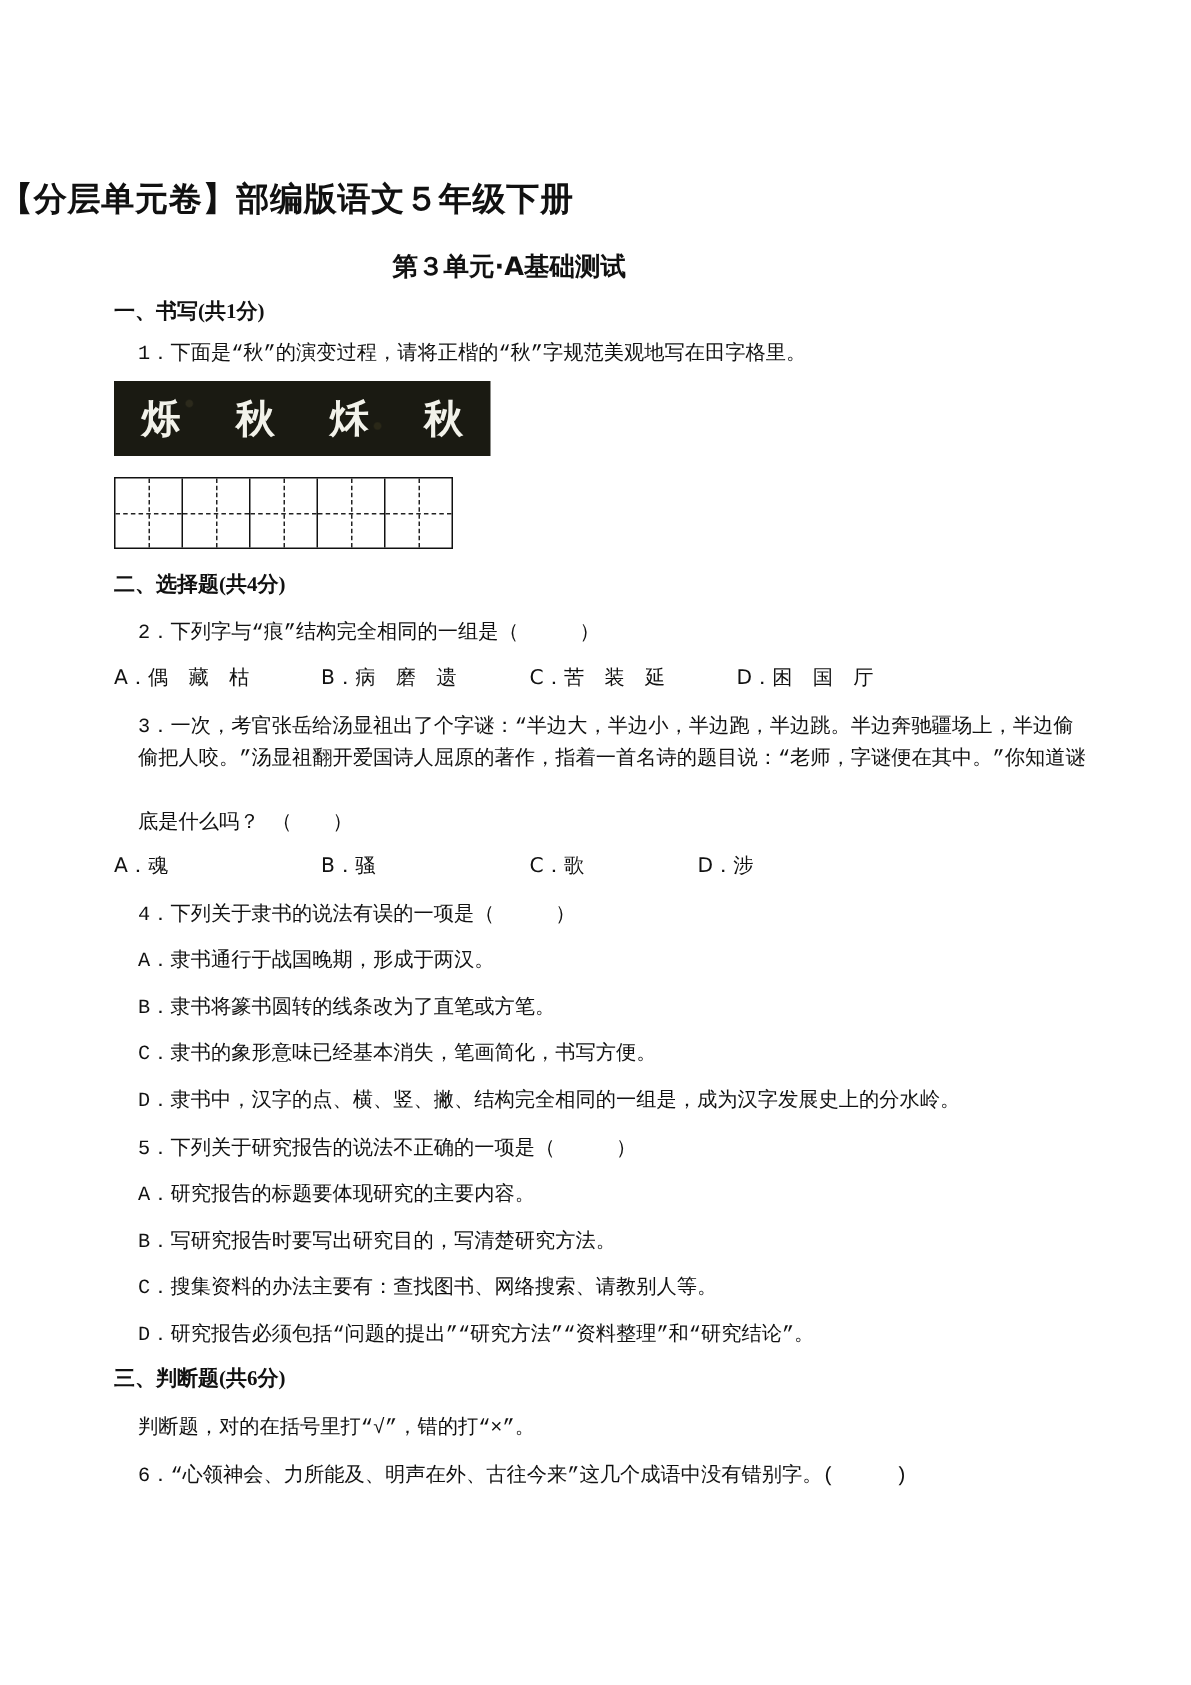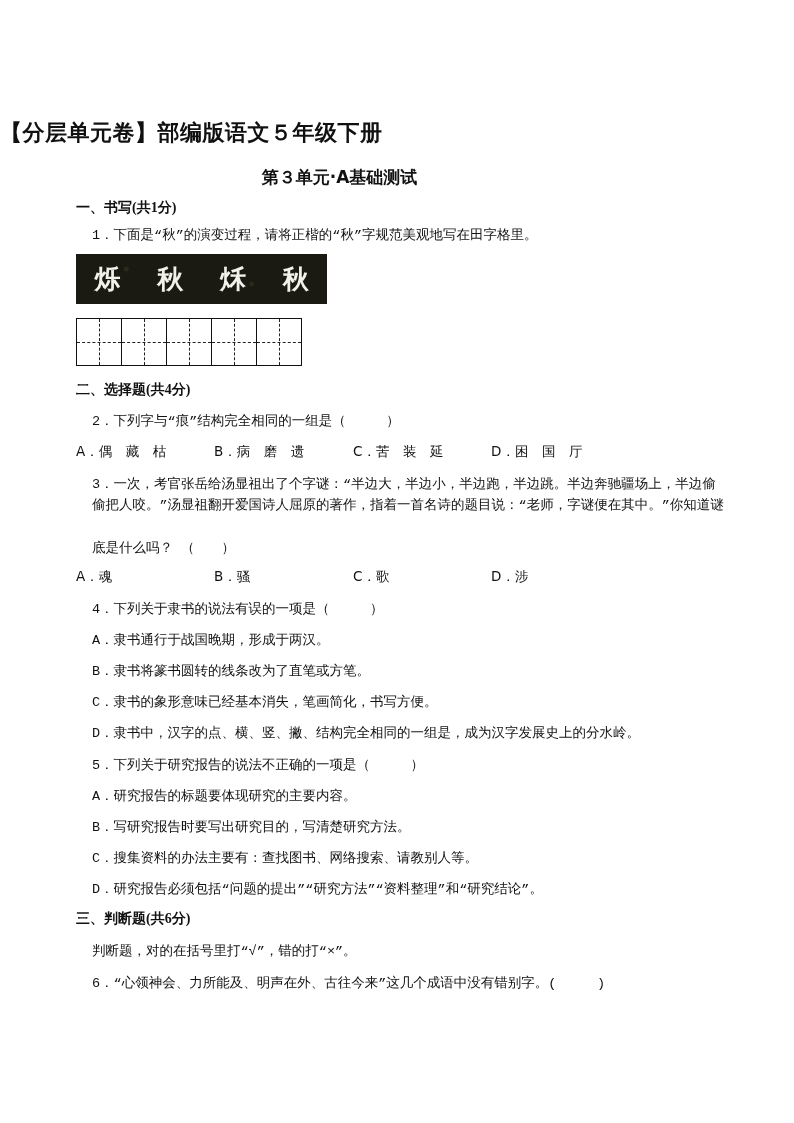--- a/index.html
+++ b/index.html
@@ -56,21 +56,21 @@
 <div class="opt" style="left:214px; top:443px">B．病　磨　遗</div>
 <div class="opt" style="left:353px; top:443px">C．苦　装　延</div>
 <div class="opt" style="left:491px; top:443px">D．困　国　厅</div>
 
 <div class="abs line" style="top:475px">3．一次，考官张岳给汤显祖出了个字谜：“半边大，半边小，半边跑，半边跳。半边奔驰疆场上，半边偷</div>
 <div class="abs line" style="top:496px">偷把人咬。”汤显祖翻开爱国诗人屈原的著作，指着一首名诗的题目说：“老师，字谜便在其中。”你知道谜</div>
 <div class="abs line" style="top:539px">底是什么吗？ （　　）</div>
 <div class="opt" style="left:76px; top:568px">A．魂</div>
 <div class="opt" style="left:214px; top:568px">B．骚</div>
 <div class="opt" style="left:353px; top:568px">C．歌</div>
-<div class="opt" style="left:491px; top:568px">D．涉</div>
+<div class="opt" style="left:465px; top:568px">D．涉</div>
 
 <div class="abs line" style="top:600px">4．下列关于隶书的说法有误的一项是（　　　）</div>
 <div class="abs line" style="top:631px">A．隶书通行于战国晚期，形成于两汉。</div>
 <div class="abs line" style="top:662px">B．隶书将篆书圆转的线条改为了直笔或方笔。</div>
 <div class="abs line" style="top:693px">C．隶书的象形意味已经基本消失，笔画简化，书写方便。</div>
 <div class="abs line" style="top:724px">D．隶书中，汉字的点、横、竖、撇、结构完全相同的一组是，成为汉字发展史上的分水岭。</div>
 
 <div class="abs line" style="top:756px">5．下列关于研究报告的说法不正确的一项是（　　　）</div>
 <div class="abs line" style="top:787px">A．研究报告的标题要体现研究的主要内容。</div>
 <div class="abs line" style="top:818px">B．写研究报告时要写出研究目的，写清楚研究方法。</div>

